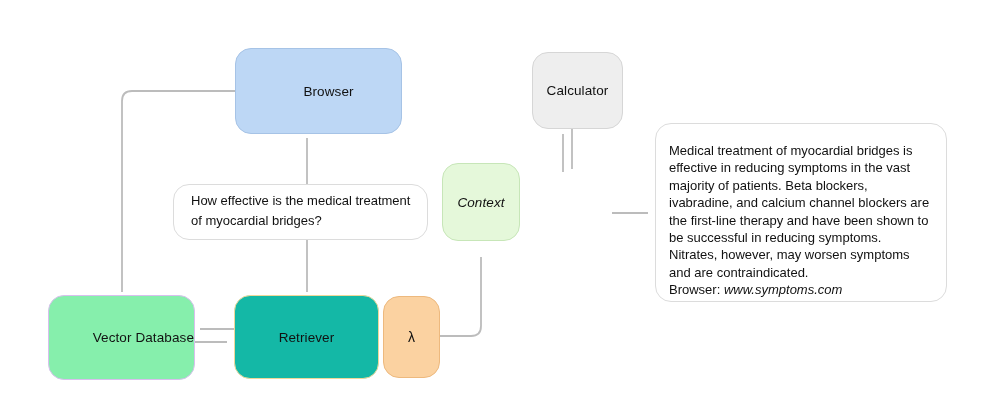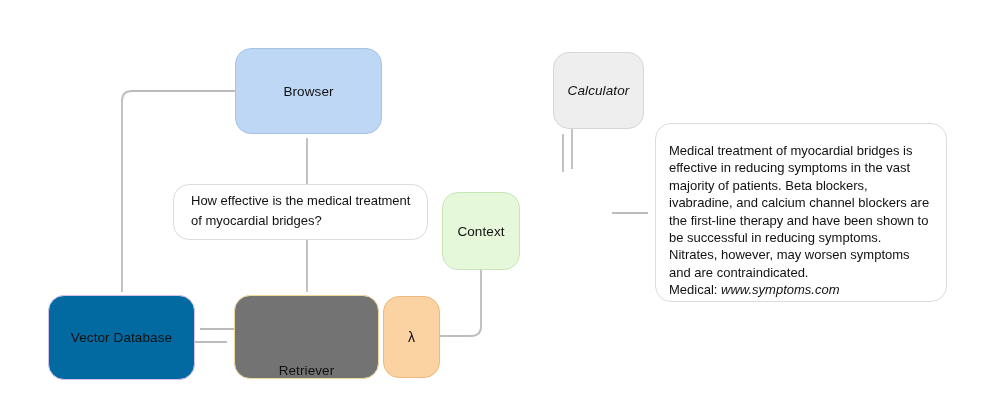--- a/index.html
+++ b/index.html
@@ -7,23 +7,23 @@
     position:relative;width:998px;height:400px;background:#ffffff;overflow:hidden;
     font-family:"Liberation Sans",sans-serif;color:#111;
   }
   svg.edges{position:absolute;left:0;top:0;z-index:1;}
   svg.edges path{fill:none;stroke-width:1.8px;}
   .node{
     position:absolute;z-index:2;border:1px solid transparent;border-radius:16px;
     display:flex;align-items:center;justify-content:center;text-align:center;
     font-size:13.5px;font-weight:500;letter-spacing:.1px;
   }
-  .node-browser{left:235px;top:48px;width:145px;height:84px;}
-  .node-calculator{left:553px;top:52px;width:89px;height:75px;font-style:italic;}
-  .node-context{left:442px;top:192px;width:76px;height:76px;}
+  .node-browser{left:235px;top:48px;width:145px;height:84px;padding-left:20px;}
+  .node-calculator{left:532px;top:52px;width:89px;height:75px;}
+  .node-context{left:442px;top:163px;width:76px;height:76px;font-style:italic;}
   .node-llm{left:523px;top:175px;width:89px;height:76px;}
   .node-vector-database{left:48px;top:295px;width:145px;height:83px;}
   .node-retriever{left:234px;top:295px;width:143px;height:82px;}
   .node-lambda{left:383px;top:296px;width:55px;height:80px;font-size:14px;}
   .bubble{
     position:absolute;z-index:2;background:#fff;border:1px solid #dcdcdc;border-radius:16px;
   }
   .bubble-question{
     left:173px;top:184px;width:255px;height:56px;
     display:flex;align-items:center;
@@ -69,30 +69,30 @@
 
   <div class="bubble bubble-question" style="background: rgb(255, 255, 255); border-color: rgb(220, 220, 220);">
     <span>How effective is the medical treatment of myocardial bridges?</span>
   </div>
 
   <div class="node node-context" style="background: rgb(229, 248, 218); border-color: rgb(199, 230, 184);">
     <span>Context</span>
   </div>
 
 
-  <div class="node node-vector-database" style="background: #0369a1; border-color: rgb(216, 191, 238);">
+  <div class="node node-vector-database" style="background: #86efac; border-color: rgb(216, 191, 238); justify-content: flex-end;">
     <span>Vector Database</span>
   </div>
 
-  <div class="node node-retriever" style="background: #737373; border-color: rgb(238, 216, 154); align-items: flex-end;">
+  <div class="node node-retriever" style="background: #14b8a6; border-color: rgb(238, 216, 154);">
     <span>Retriever</span>
   </div>
 
   <div class="node node-lambda" style="background: rgb(251, 210, 161); border-color: rgb(237, 185, 126);">
     <span>λ</span>
   </div>
 
   <div class="bubble bubble-answer" style="background: rgb(255, 255, 255); border-color: rgb(220, 220, 220);">
     <div>Medical treatment of myocardial bridges is effective in reducing symptoms in the vast majority of patients.  Beta blockers, ivabradine, and calcium channel blockers are the first-line therapy and have been shown to be successful in reducing symptoms. Nitrates, however, may worsen symptoms and are contraindicated.</div>
-    <div><span>Medical: </span><span class="src-url">www.symptoms.com</span></div>
+    <div><span>Browser: </span><span class="src-url">www.symptoms.com</span></div>
   </div>
 
 </div>
 
 </body></html>

